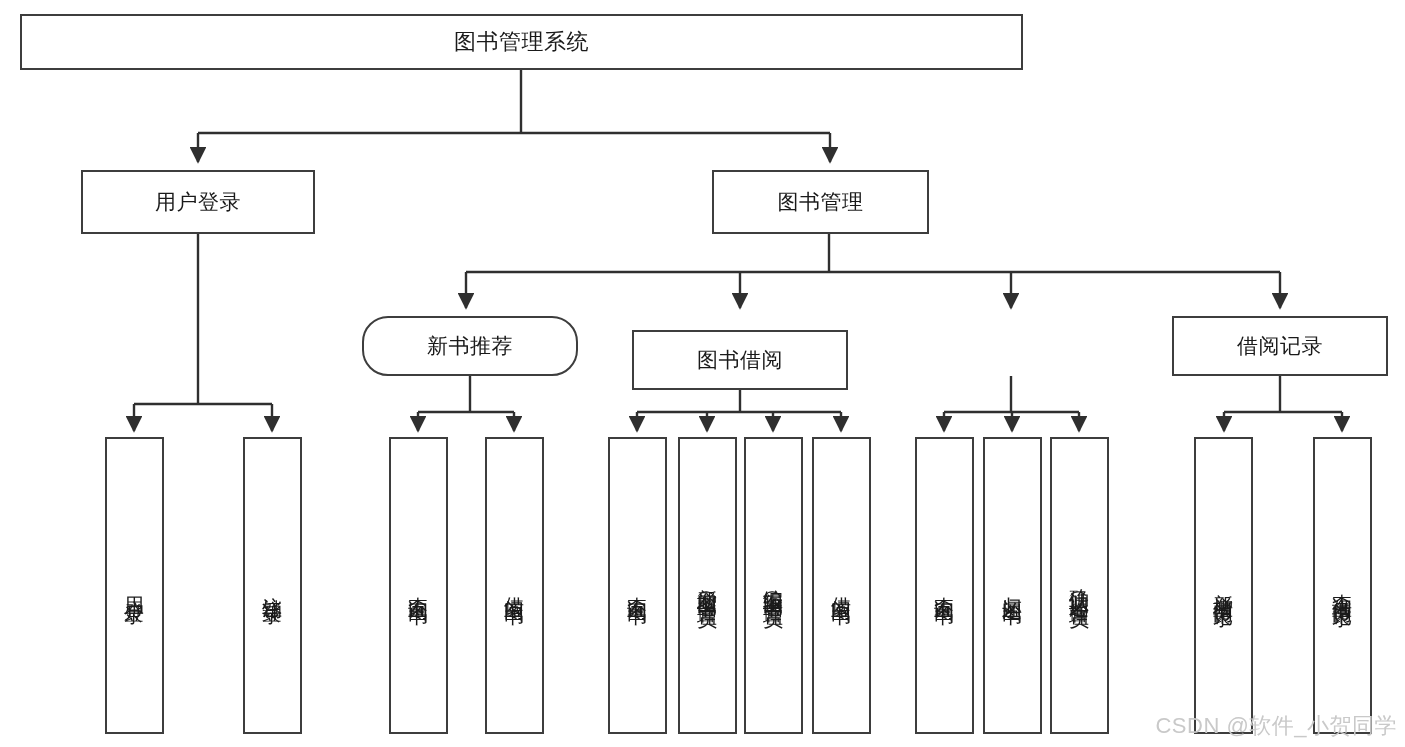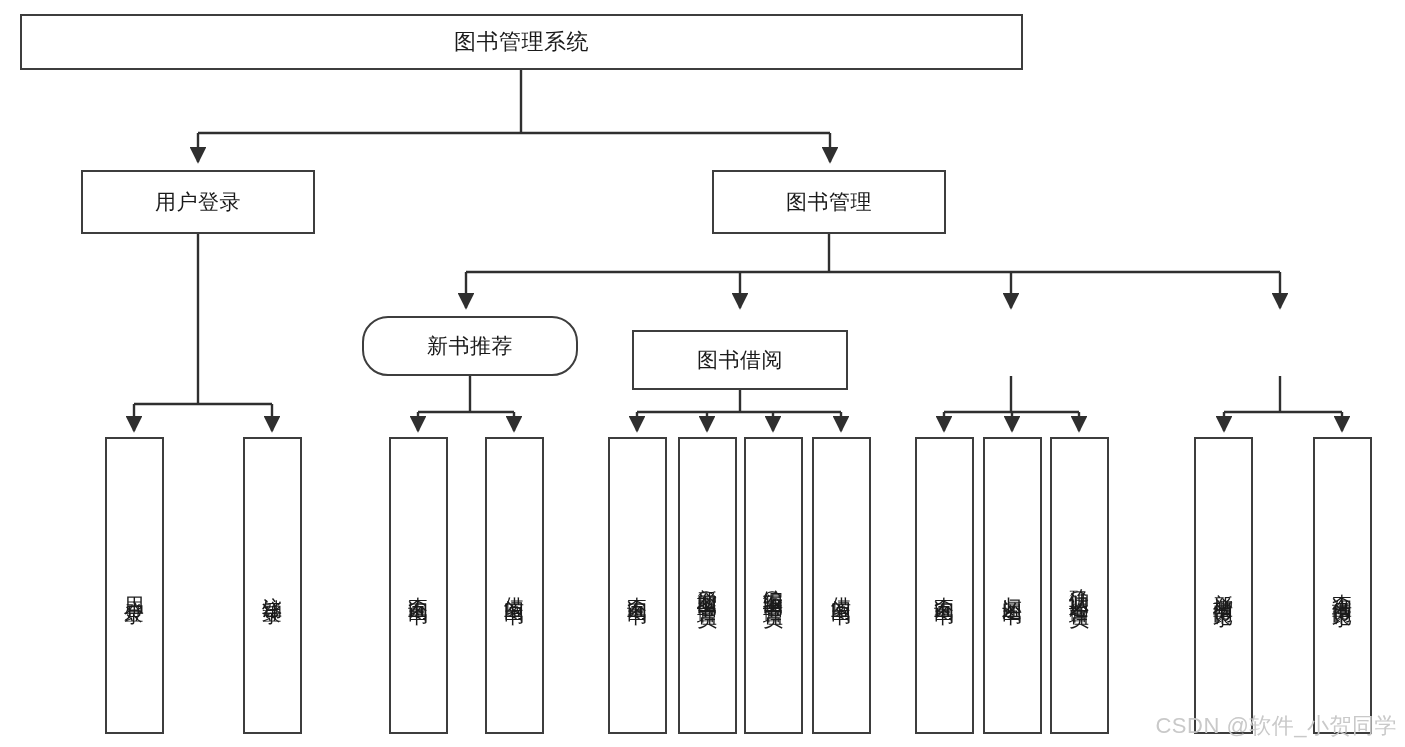--- a/index.html
+++ b/index.html
@@ -131,33 +131,36 @@
   </svg>
 
   <div class="node horiz lvl0" style="left:20px; top:14px; width:1003px; height:56px;">
     <span class="label">图书管理系统</span>
   </div>
 
   <div class="node horiz lvl1" style="left:81px; top:170px; width:234px; height:64px;">
     <span class="label">用户登录</span>
   </div>
 
-  <div class="node horiz lvl1" style="left:712px; top:170px; width:234px; height:64px;">
+  <div class="node horiz lvl1" style="left:712px; top:170px; width:217px; height:64px;">
     <span class="label">图书管理</span>
   </div>
 
   <div class="node horiz lvl2" style="left:362px; top:316px; width:216px; height:60px;border-radius:26px;">
     <span class="label">新书推荐</span>
   </div>
 
   <div class="node horiz lvl2" style="left:632px; top:330px; width:216px; height:60px;">
     <span class="label">图书借阅</span>
   </div>
 
 
+  <div class="node horiz lvl2" style="left:1172px; top:316px; width:216px; height:60px;">
+    <span class="label">借阅记录</span>
+  </div>
 
   <div class="node vert" style="left:105px; top:437px; width:59px; height:297px;">
     <span class="label">用户登录</span>
   </div>
 
   <div class="node vert" style="left:243px; top:437px; width:59px; height:297px;">
     <span class="label">注销登录</span>
   </div>
 
   <div class="node vert" style="left:389px; top:437px; width:59px; height:297px;">

